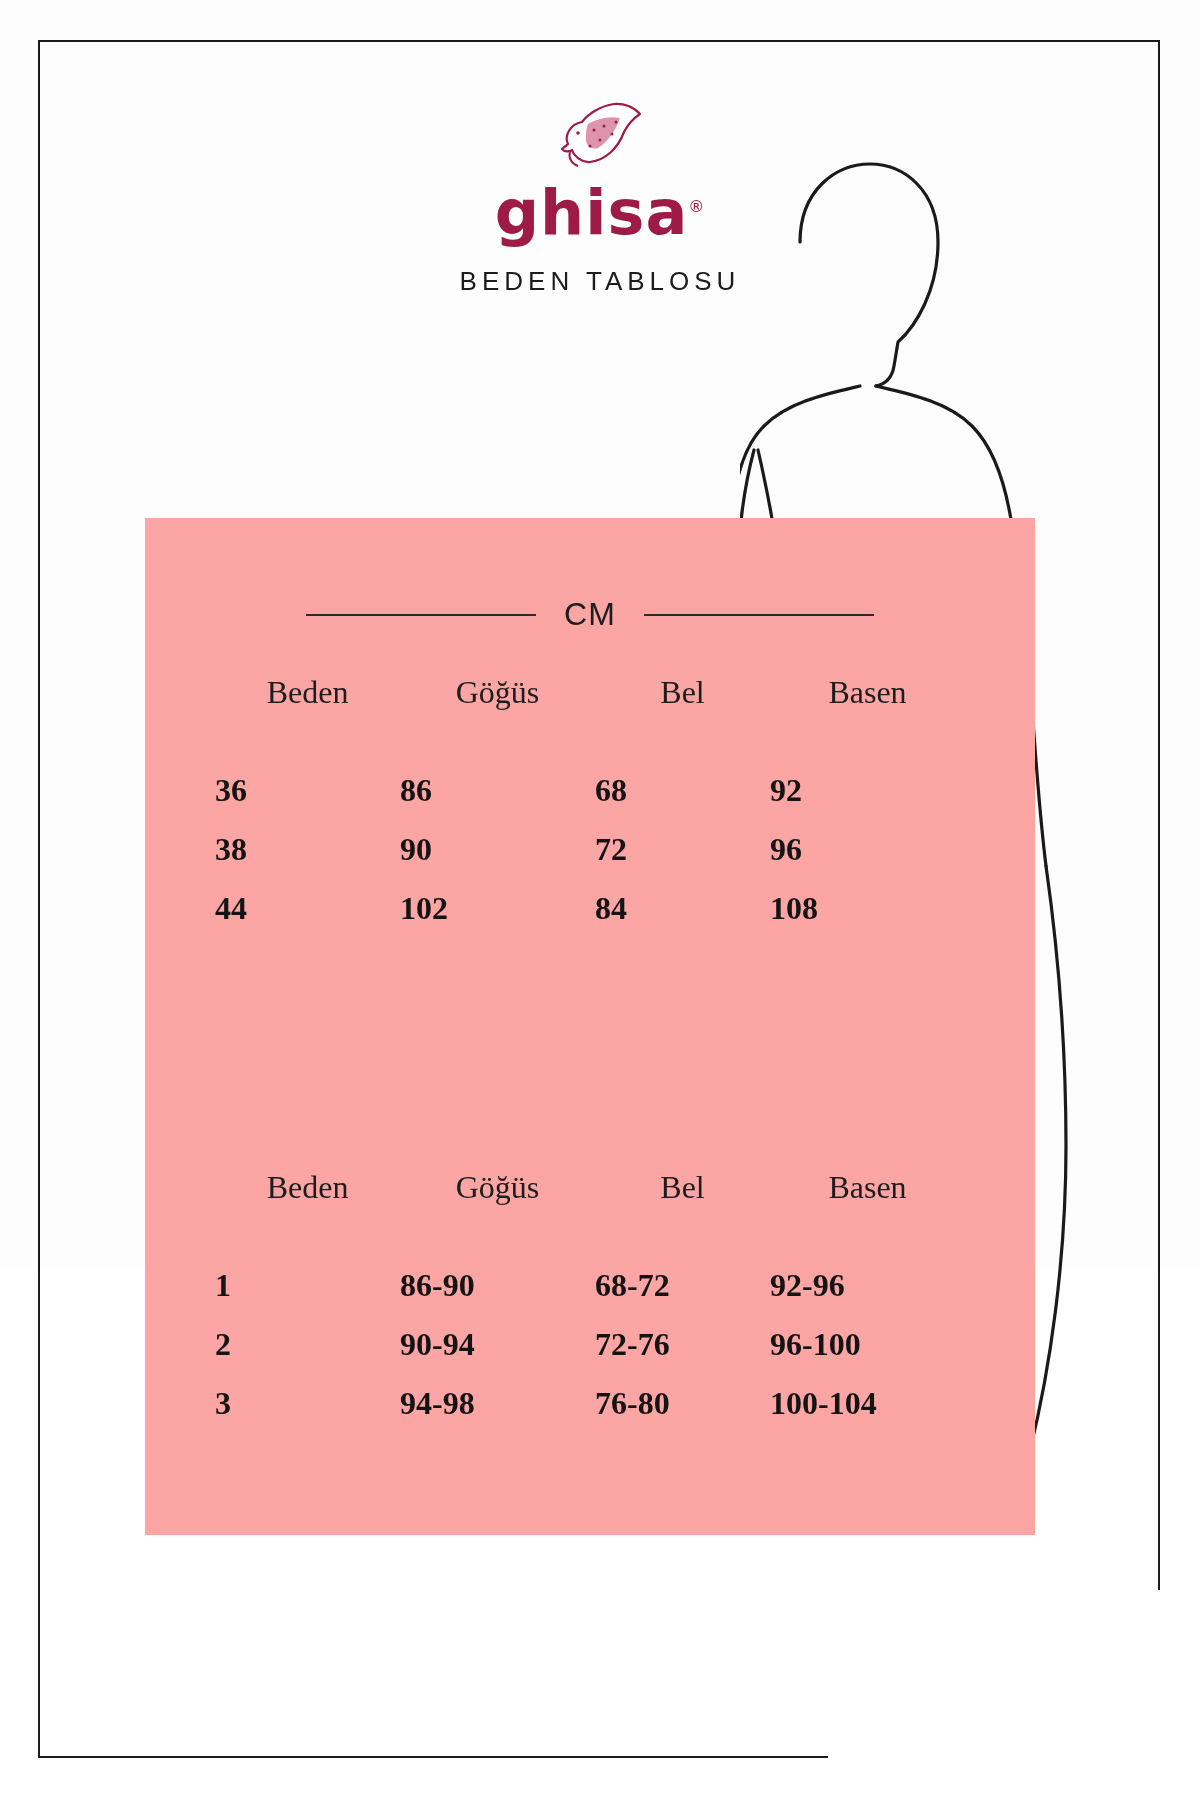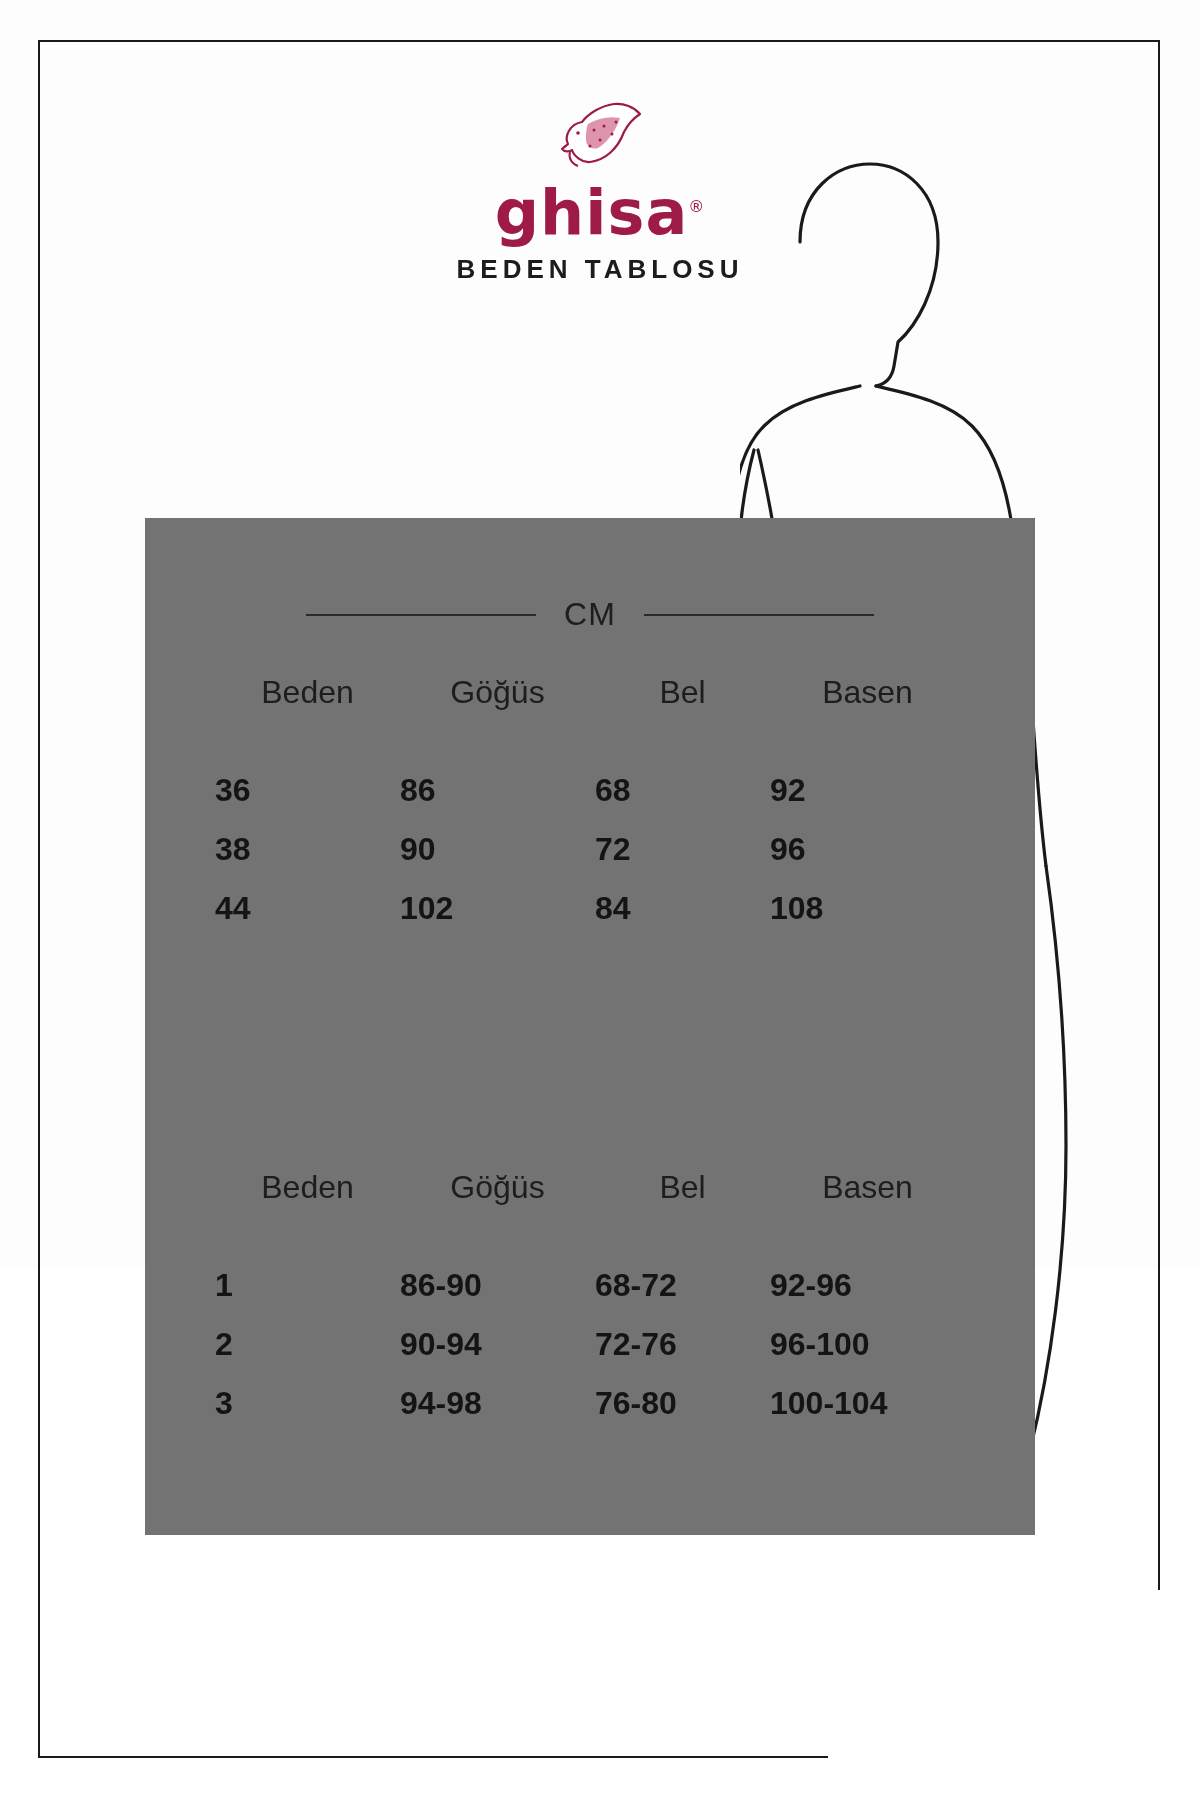--- a/index.html
+++ b/index.html
@@ -89,35 +89,35 @@
     line-height: 1;
     position: relative;
     display: inline-block;
   }
   .brand .reg {
     font-size: 16px;
     vertical-align: super;
     font-weight: 400;
   }
   .subtitle {
-    margin-top: 10px;
+    margin-top: 22px;
     font-size: 26px;
-    font-weight: 700;
+    font-weight: 400;
     letter-spacing: 5px;
     color: #1c1c1c;
   }
 
   
   .panel {
     position: absolute;
     left: 145px;
     top: 518px;
     width: 890px;
     height: 1017px;
-    background: #737373;
+    background: #fca5a5;
     z-index: 2;
   }
 
   .cm-row {
     position: absolute;
     left: 0;
     top: 78px;
     width: 890px;
     display: flex;
     align-items: center;
@@ -134,20 +134,21 @@
     color: #1d1d1d;
     letter-spacing: 1px;
   }
 
   table.size {
     position: absolute;
     left: 70px;
     width: 750px;
     border-collapse: collapse;
     table-layout: fixed;
+    font-family: Liberation Serif, serif;
   }
   table.size.t1 { top: 155px; }
   table.size.t2 { top: 650px; }
 
   table.size th {
     font-size: 32px;
     font-weight: 400;
     color: #1d1d1d;
     padding-bottom: 50px;
     text-align: center;

